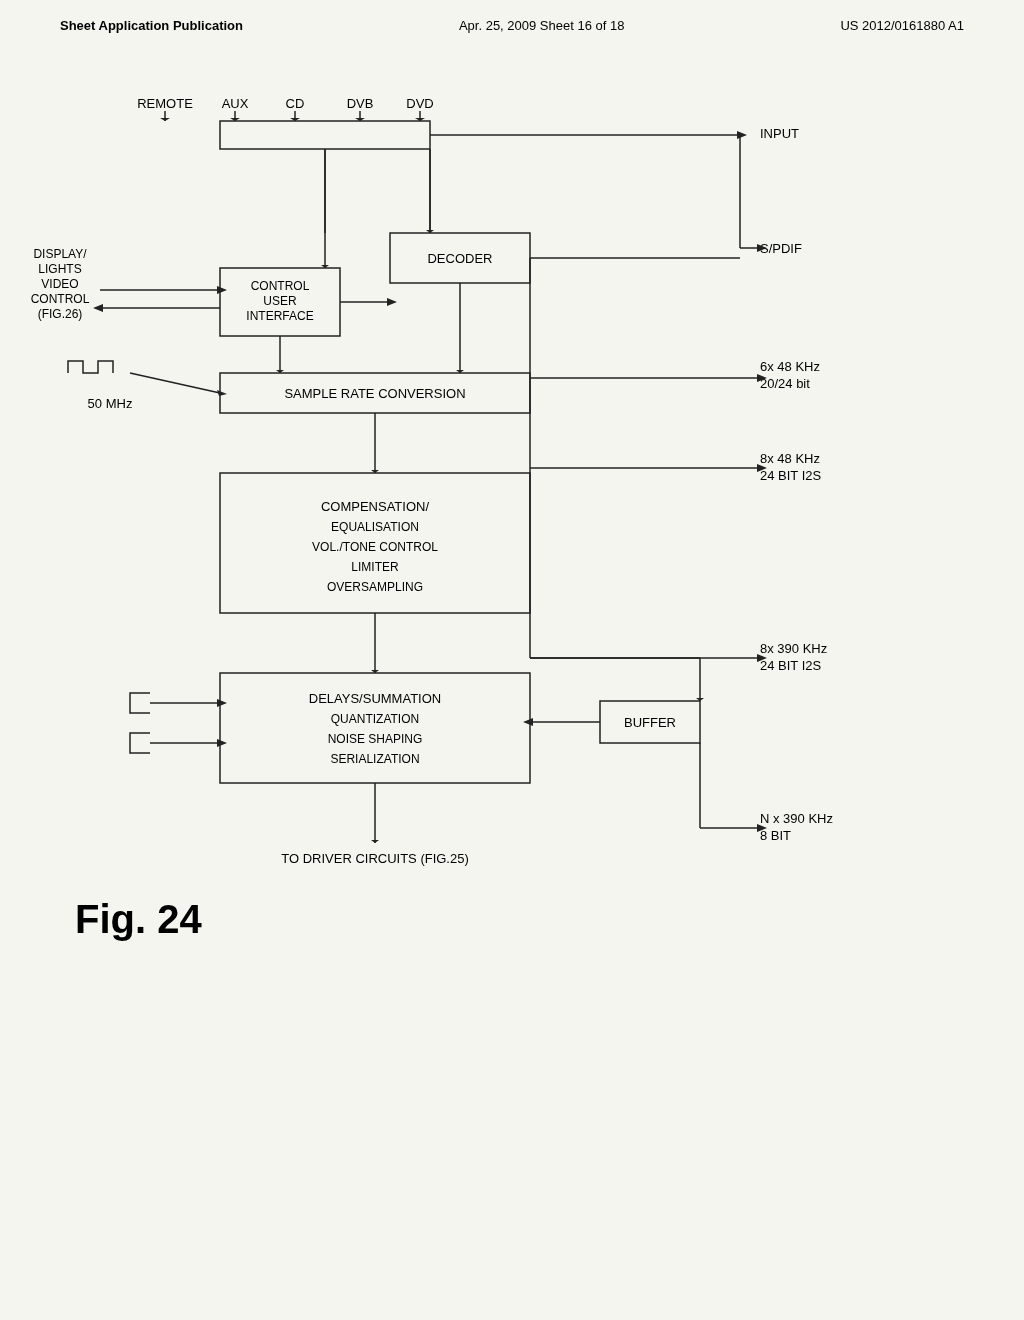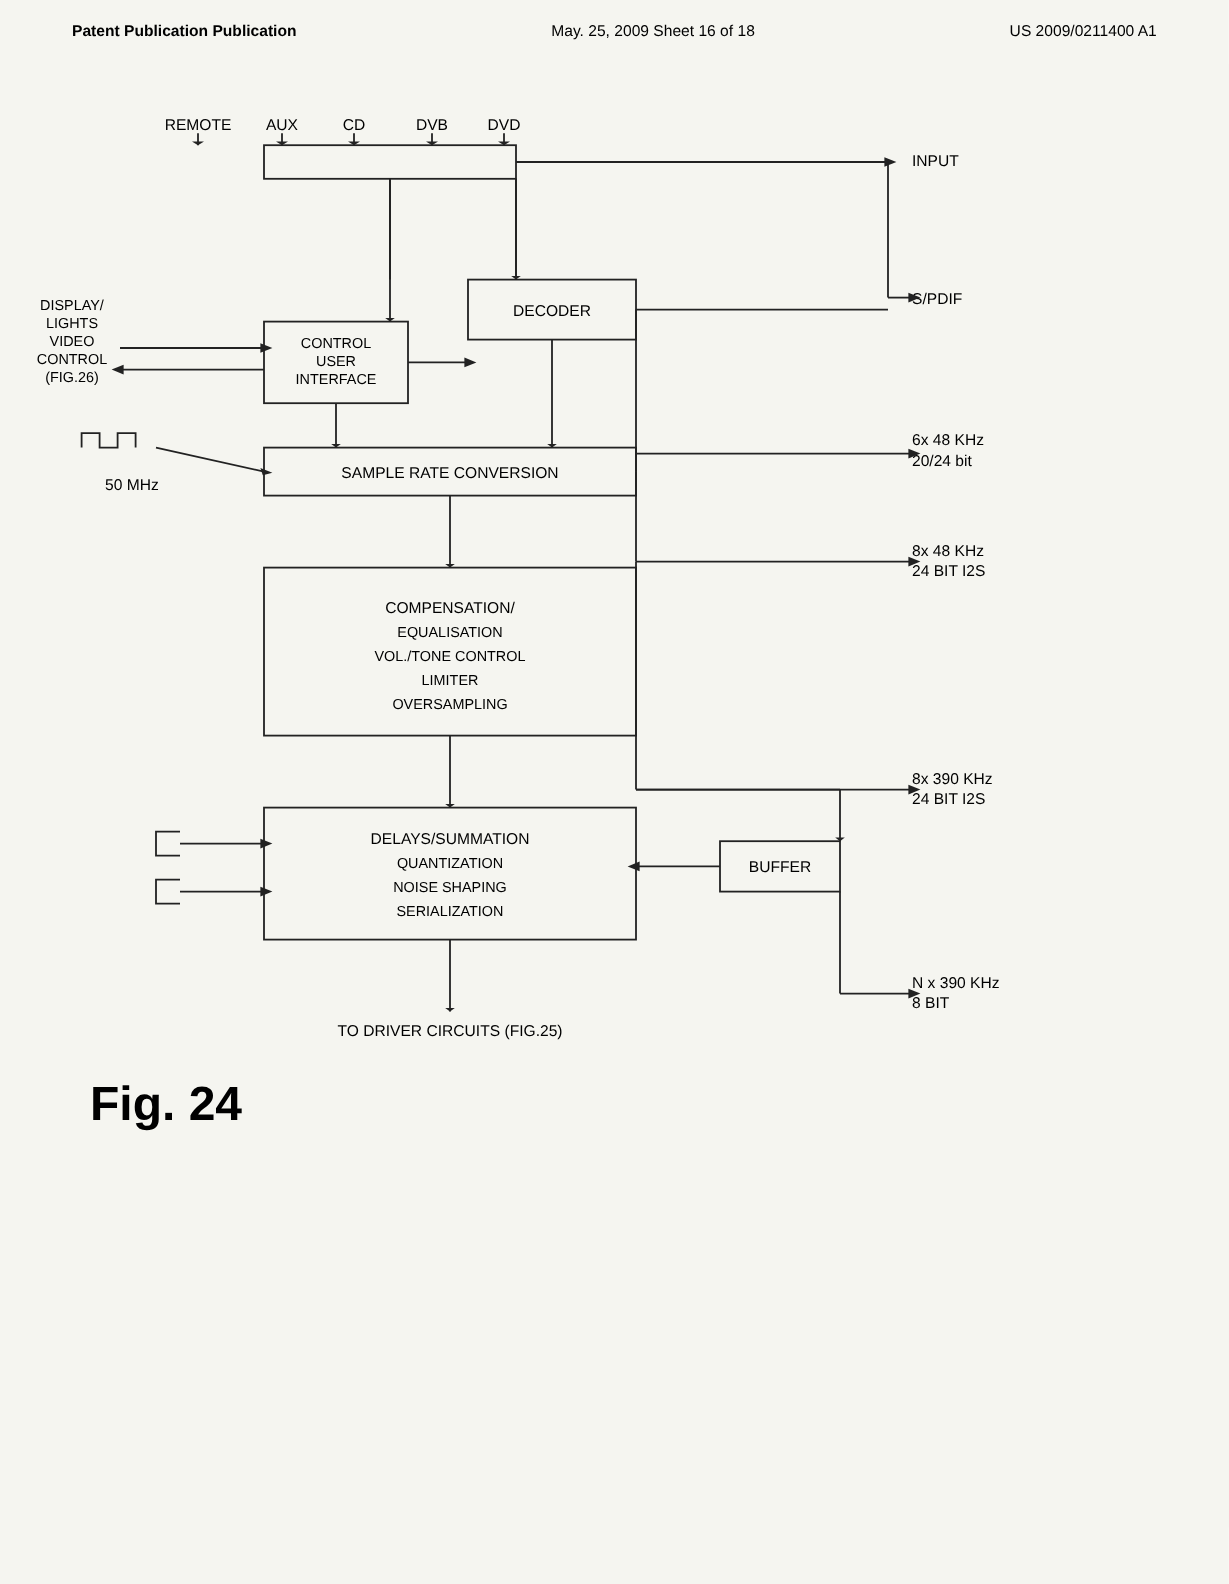--- a/index.html
+++ b/index.html
@@ -47,23 +47,23 @@
       left: 0;
       width: 1024px;
       height: 1220px;
     }
   </style>
 </head>
 <body>
 
 <div class="page">
   <div class="header">
-    <span class="header-left">Patent Publication Publication</span>
-    <span class="header-center">May. 25, 2009  Sheet 16 of 18</span>
-    <span class="header-right">US 2009/0211400 A1</span>
+    <span class="header-left">Sheet Application Publication</span>
+    <span class="header-center">Apr. 25, 2009  Sheet 16 of 18</span>
+    <span class="header-right">US 2012/0161880 A1</span>
   </div>
 
   <div class="diagram-area">
     <svg class="main-diagram" viewBox="0 0 1024 1220">
 
       <rect width="1024" height="1220" fill="#f5f5f0"></rect>
 
       <text x="165" y="55" font-family="Arial" font-size="13" text-anchor="middle">REMOTE</text>
       <text x="235" y="55" font-family="Arial" font-size="13" text-anchor="middle">AUX</text>
       <text x="295" y="55" font-family="Arial" font-size="13" text-anchor="middle">CD</text>

